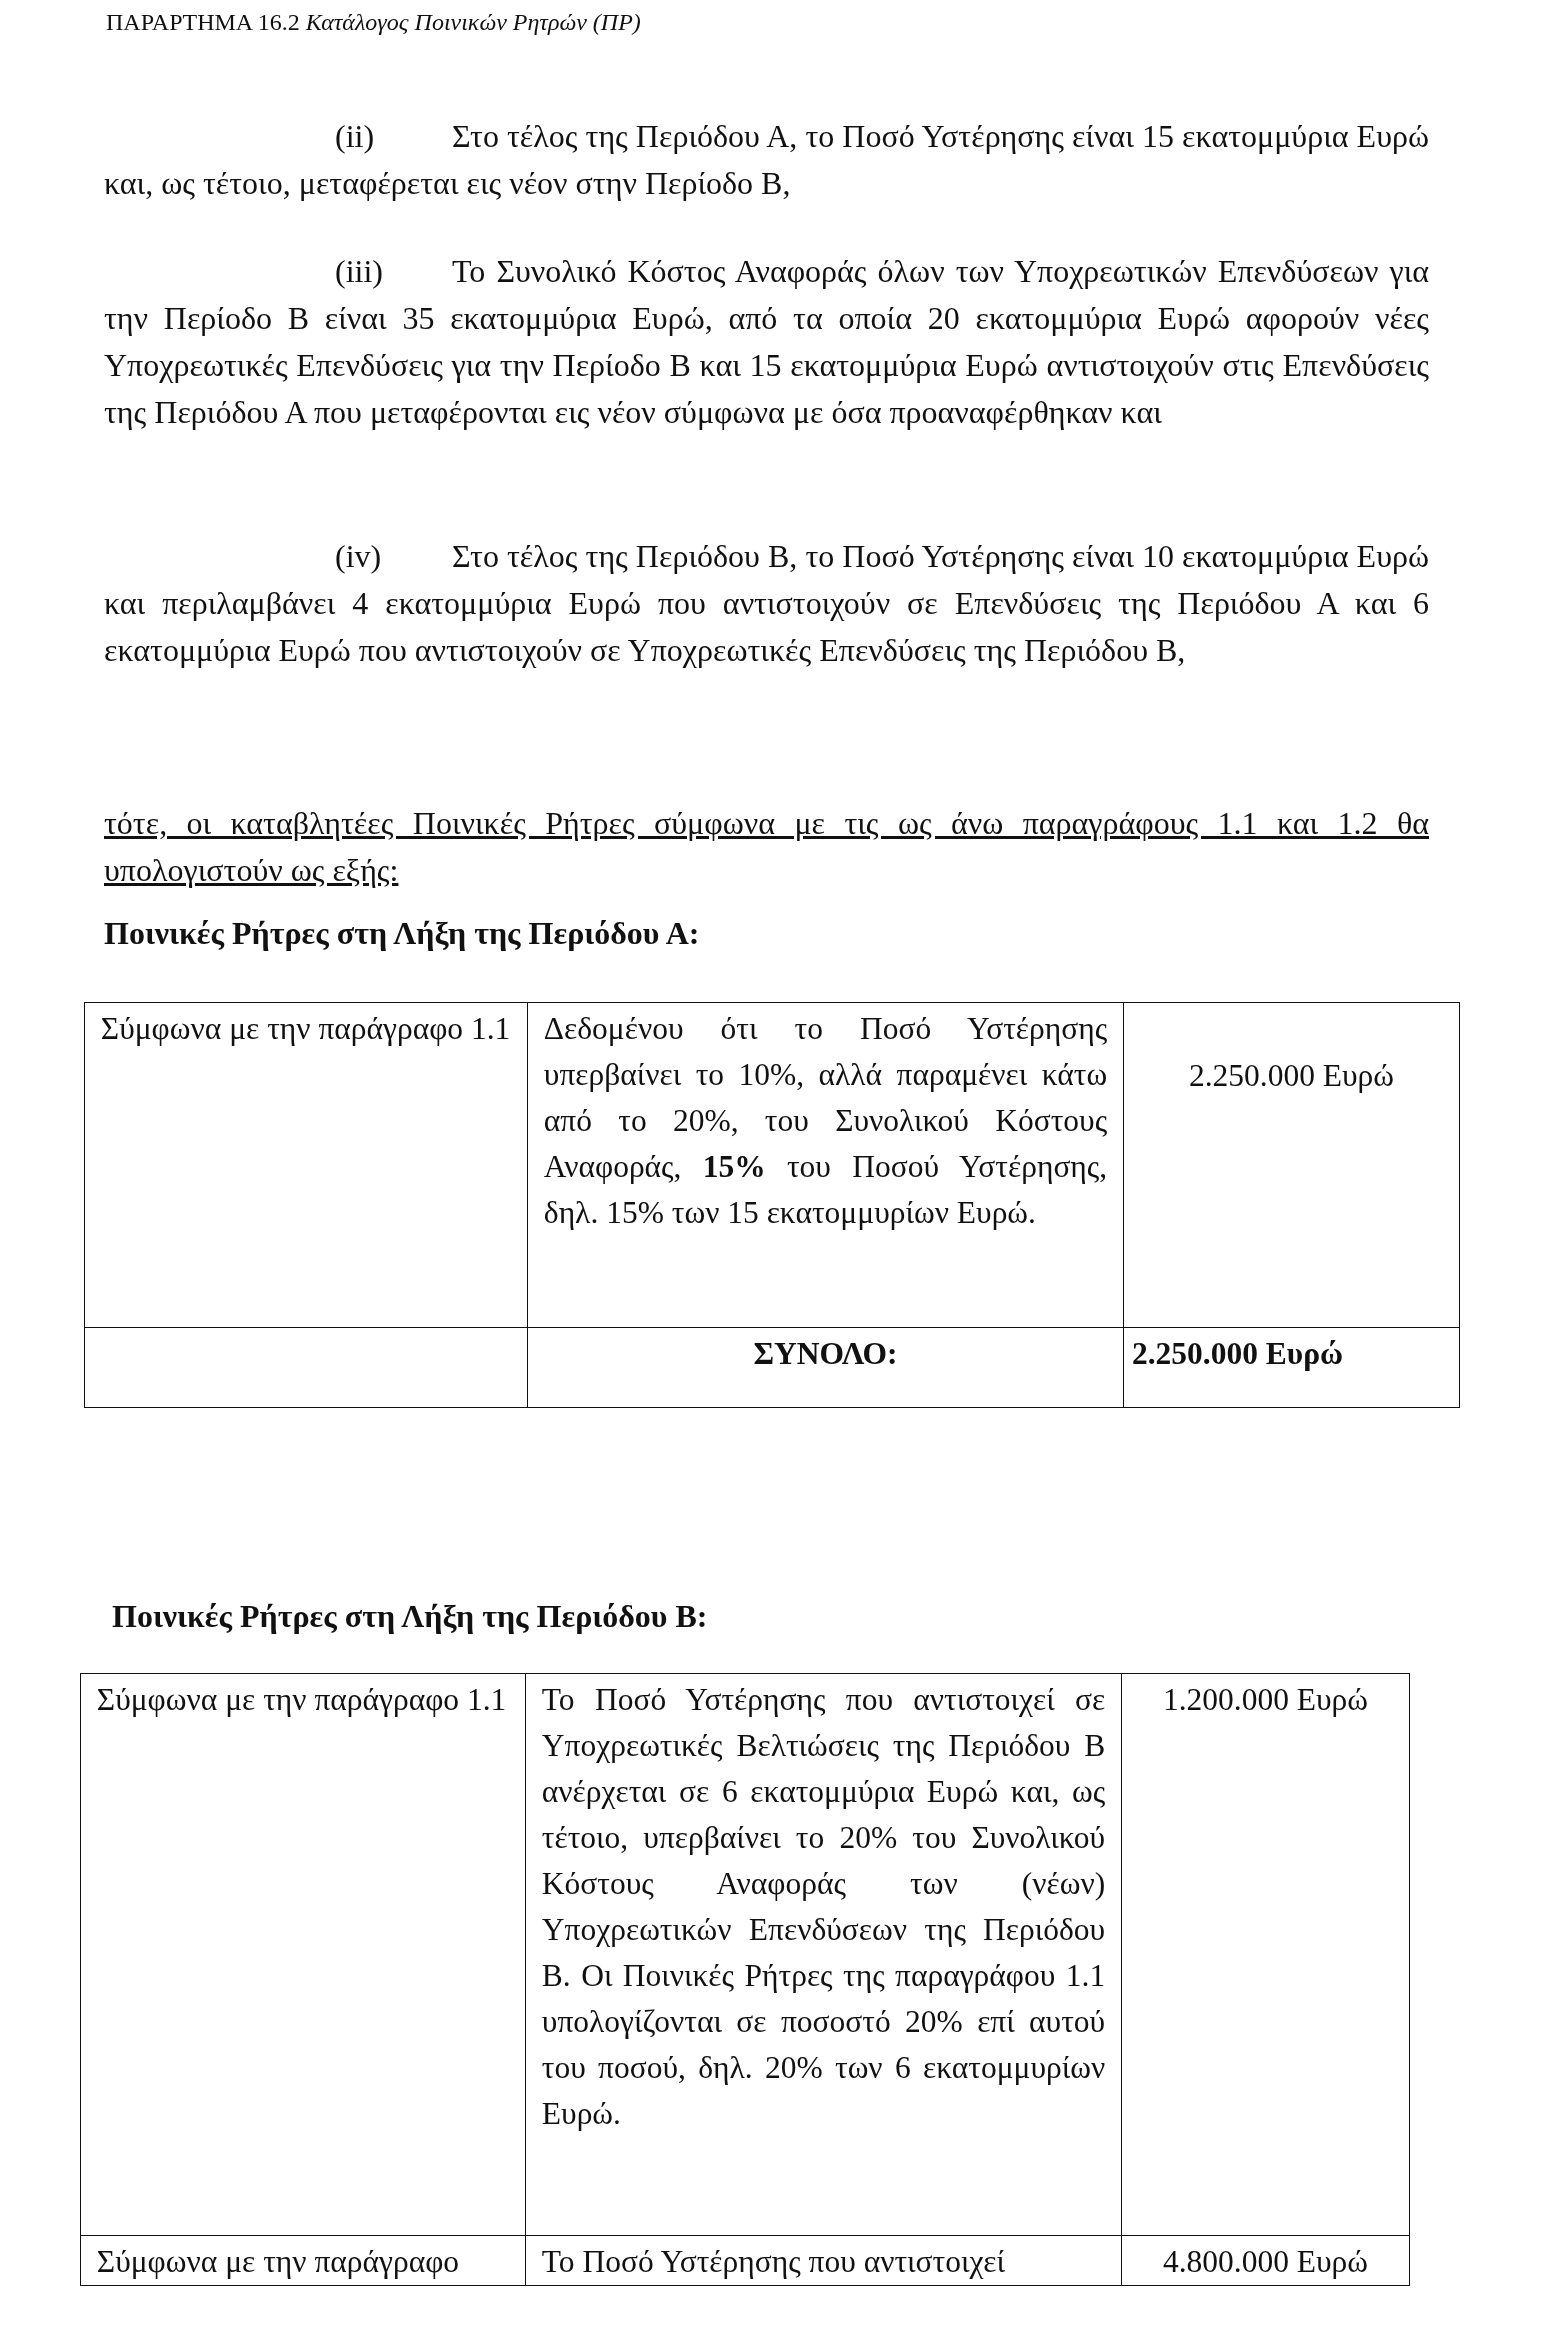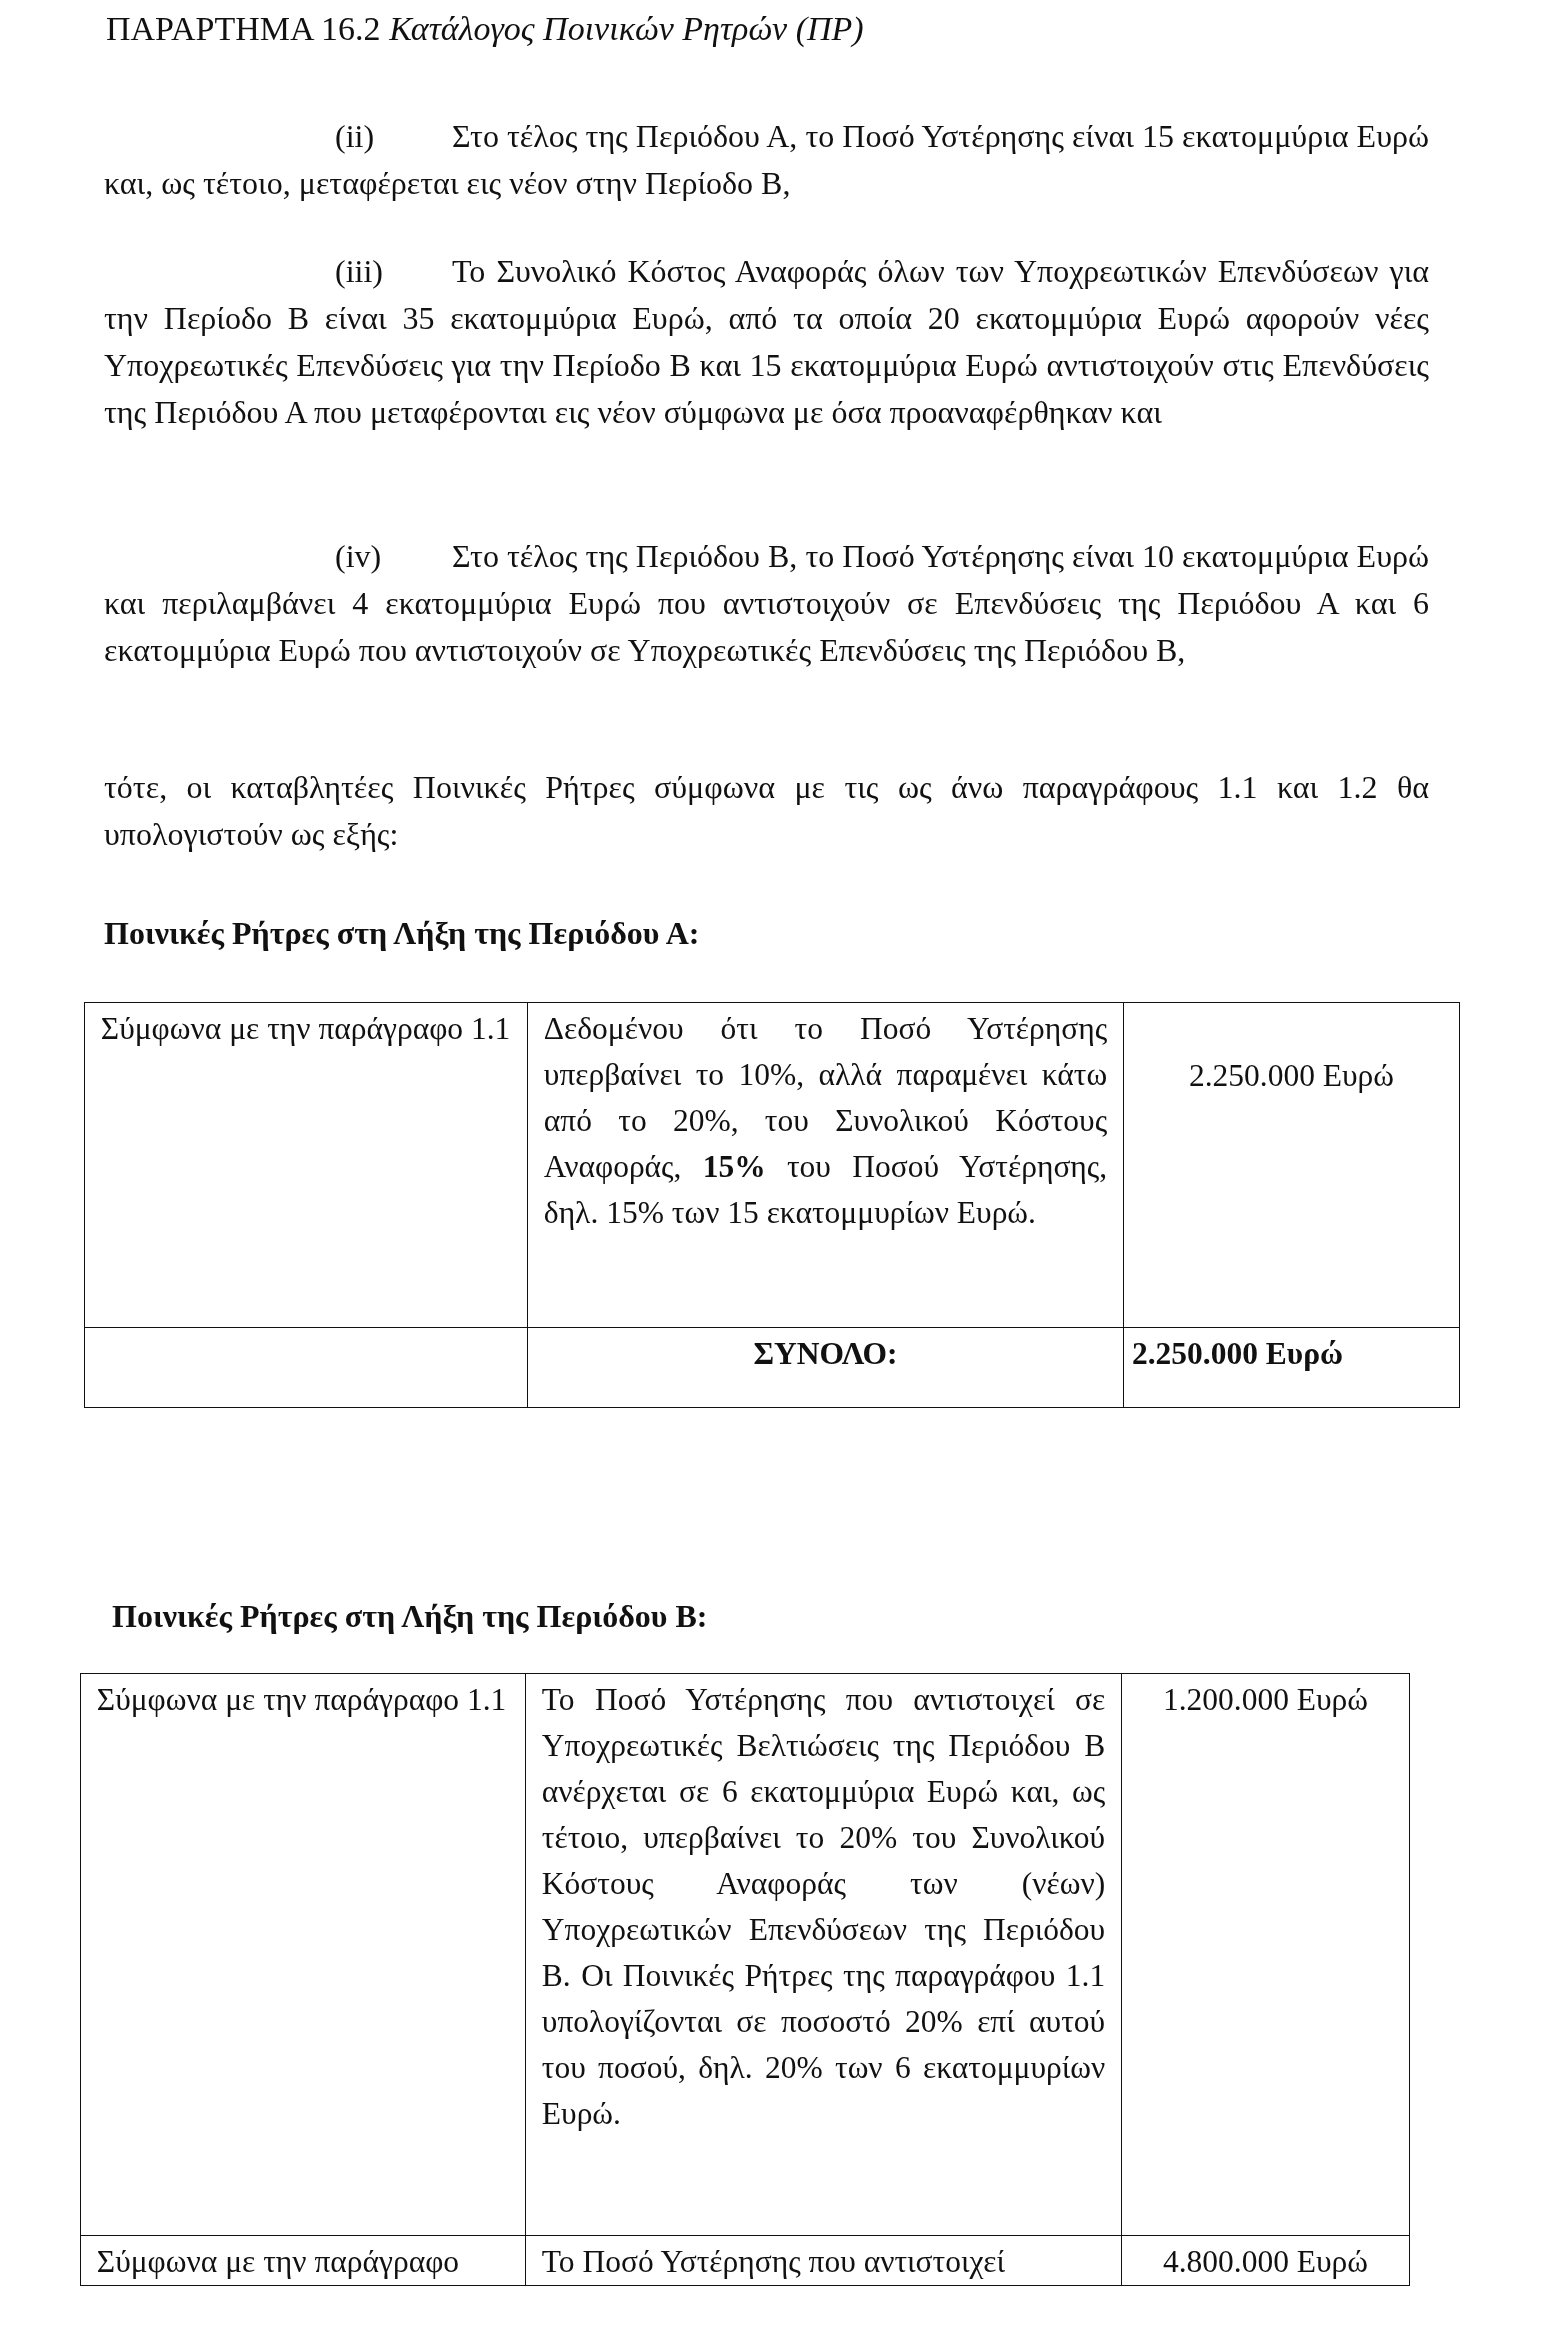--- a/index.html
+++ b/index.html
@@ -5,21 +5,21 @@
   html, body { margin: 0; padding: 0; background: #ffffff; }
   body {
     width: 1567px; height: 2330px; position: relative; overflow: hidden;
     font-family: "Liberation Serif", "DejaVu Serif", serif;
     color: #111111;
     font-size: 32px;
     line-height: 47px;
   }
   .abs { position: absolute; }
   .header {
-    left: 106px; top: 7px; font-size: 34px; line-height: 44px; white-space: nowrap;
+    left: 106px; top: 0; font-size: 24px; line-height: 44px; white-space: nowrap;
   }
   .header .it { font-style: italic; }
   .para {
     left: 104px; width: 1325px; text-align: justify; text-align-last: left;
   }
   .para .lbl { display: inline-block; width: 117px; margin-left: 231px; }
   .bold-head { left: 104px; font-weight: bold; white-space: nowrap; }
   table.pen {
     position: absolute; border-collapse: collapse; table-layout: fixed;
     font-size: 31.5px; line-height: 46px;
@@ -44,21 +44,21 @@
 </div>
 
 <div class="abs para" style="top:248px;font-family:Liberation Serif, serif;">
   <span class="lbl">(iii)</span><span>Το Συνολικό Κόστος Αναφοράς όλων των Υποχρεωτικών Επενδύσεων για την Περίοδο Β είναι 35 εκατομμύρια Ευρώ, από τα οποία 20 εκατομμύρια Ευρώ αφορούν νέες Υποχρεωτικές Επενδύσεις για την Περίοδο Β και 15 εκατομμύρια Ευρώ αντιστοιχούν στις Επενδύσεις της Περιόδου Α που μεταφέρονται εις νέον σύμφωνα με όσα προαναφέρθηκαν και</span>
 </div>
 
 <div class="abs para" style="top:533px;">
   <span class="lbl">(iv)</span><span>Στο τέλος της Περιόδου Β, το Ποσό Υστέρησης είναι 10 εκατομμύρια Ευρώ και περιλαμβάνει 4 εκατομμύρια Ευρώ που αντιστοιχούν σε Επενδύσεις της Περιόδου Α και 6 εκατομμύρια Ευρώ που αντιστοιχούν σε Υποχρεωτικές Επενδύσεις της Περιόδου Β,</span>
 </div>
 
-<div class="abs para" style="top:764px;">τότε, οι καταβλητέες Ποινικές Ρήτρες σύμφωνα με τις ως άνω παραγράφους 1.1 και 1.2 θα υπολογιστούν ως εξής:</div>
+<div class="abs para" style="top:800px;text-decoration:underline;">τότε, οι καταβλητέες Ποινικές Ρήτρες σύμφωνα με τις ως άνω παραγράφους 1.1 και 1.2 θα υπολογιστούν ως εξής:</div>
 
 <div class="abs bold-head" style="top:910px;">Ποινικές Ρήτρες στη Λήξη της Περιόδου Α:</div>
 
 <table class="pen" style="left:84px; top:1002px; width:1375px;">
   <colgroup>
     <col style="width:443px">
     <col style="width:596px">
     <col style="width:336px">
   </colgroup>
   <tbody>

